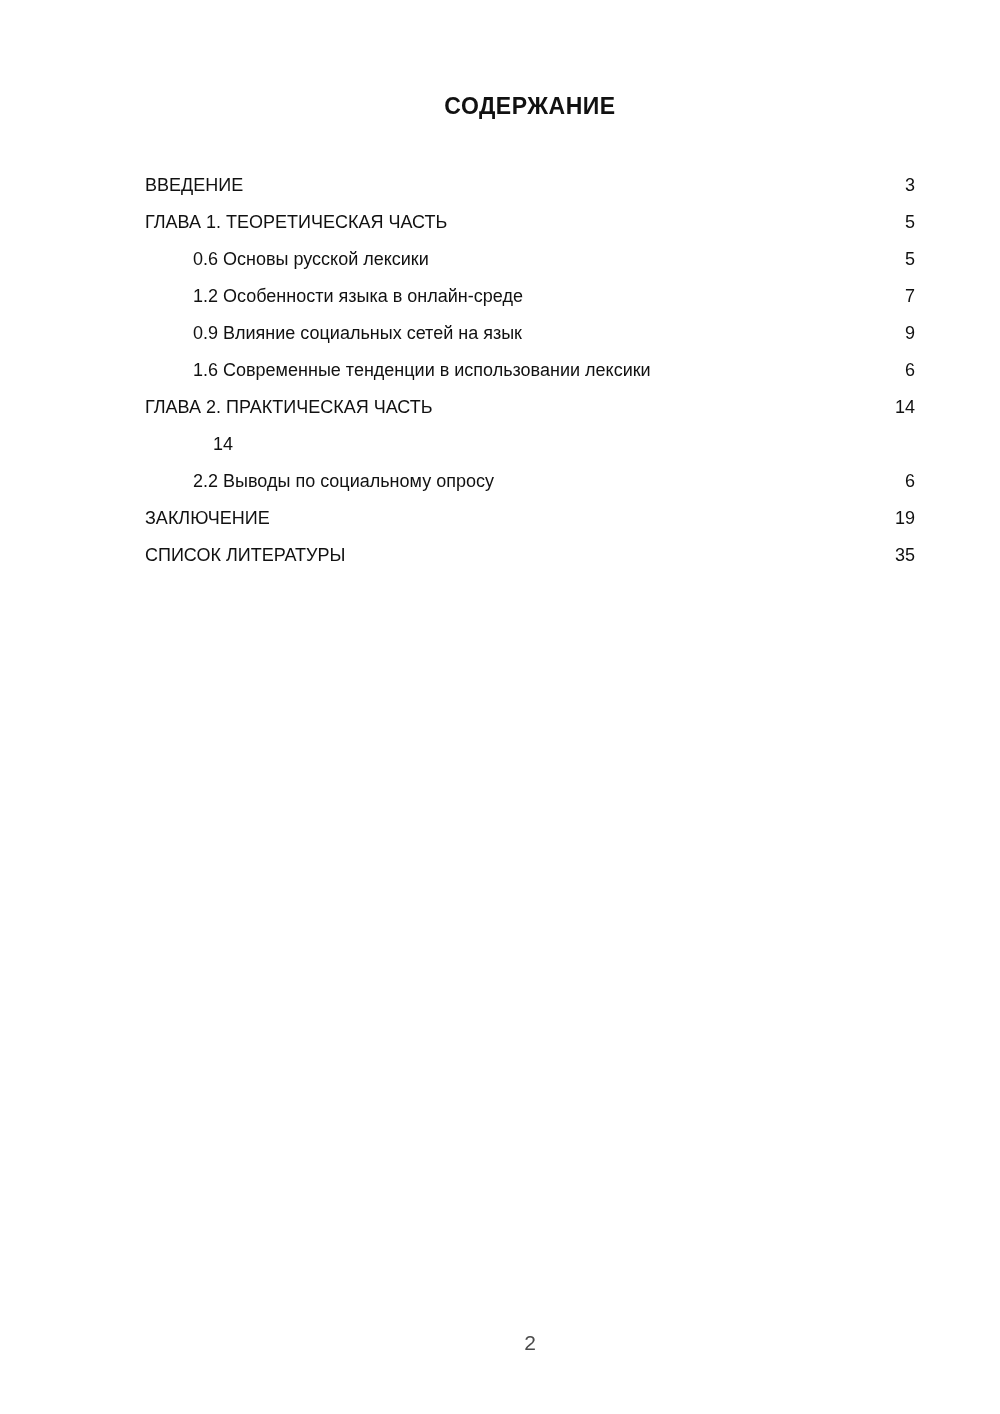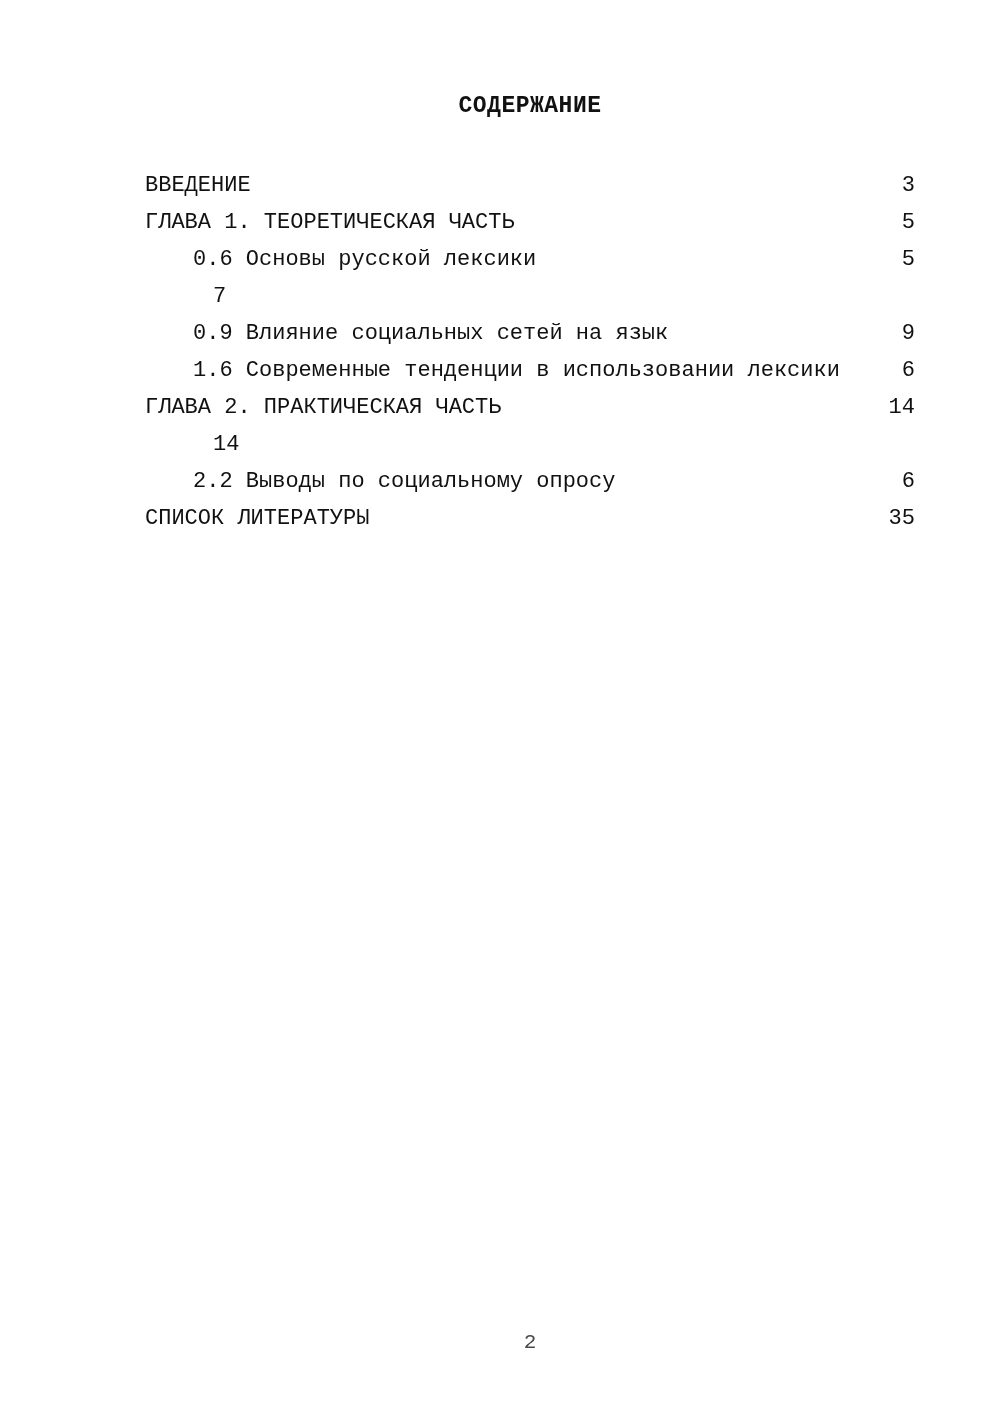--- a/index.html
+++ b/index.html
@@ -5,21 +5,21 @@
   html, body {
     margin: 0;
     padding: 0;
     background: #ffffff;
   }
   .page {
     position: relative;
     width: 1000px;
     height: 1414px;
     background: #ffffff;
-    font-family: Liberation Mono, monospace;
+    font-family: Liberation Sans, sans-serif;
     color: #111111;
     overflow: hidden;
   }
   .doc-title {
     position: absolute;
     top: 93px;
     left: 145px;
     right: 85px;
     text-align: center;
     font-size: 23px;
@@ -32,21 +32,21 @@
     top: 167px;
     left: 145px;
     right: 85px;
   }
   .toc-row {
     display: flex;
     justify-content: space-between;
     align-items: baseline;
     height: 37px;
     line-height: 37px;
-    font-size: 22px;
+    font-size: 18px;
     white-space: nowrap;
   }
   .toc-row.level-1 {
     padding-left: 48px;
   }
   .toc-label {
     flex: 1 1 auto;
     overflow: hidden;
   }
   .toc-page {
@@ -77,20 +77,21 @@
       </div>
       <div class="toc-row level-0">
         <span class="toc-label">ГЛАВА 1. ТЕОРЕТИЧЕСКАЯ ЧАСТЬ</span>
         <span class="toc-page">5</span>
       </div>
       <div class="toc-row level-1">
         <span class="toc-label">0.6 Основы русской лексики</span>
         <span class="toc-page">5</span>
       </div>
       <div class="toc-row level-1">
+        <span class="toc-label">1.2 Особенности языка в онлайн-среде</span>
         <span class="toc-page">7</span>
       </div>
       <div class="toc-row level-1">
         <span class="toc-label">0.9 Влияние социальных сетей на язык</span>
         <span class="toc-page">9</span>
       </div>
       <div class="toc-row level-1">
         <span class="toc-label">1.6 Современные тенденции в использовании лексики</span>
         <span class="toc-page">6</span>
       </div>
@@ -99,19 +100,23 @@
         <span class="toc-page">14</span>
       </div>
       <div class="toc-row level-1">
         <span class="toc-page">14</span>
       </div>
       <div class="toc-row level-1">
         <span class="toc-label">2.2 Выводы по социальному опросу</span>
         <span class="toc-page">6</span>
       </div>
       <div class="toc-row level-0">
+        <span class="toc-label">ЗАКЛЮЧЕНИЕ</span>
+        <span class="toc-page">19</span>
+      </div>
+      <div class="toc-row level-0">
         <span class="toc-label">СПИСОК ЛИТЕРАТУРЫ</span>
         <span class="toc-page">35</span>
       </div>
     </div>
 
   <div class="footer-page-number">2</div>
 </div>
 
 </body></html>

